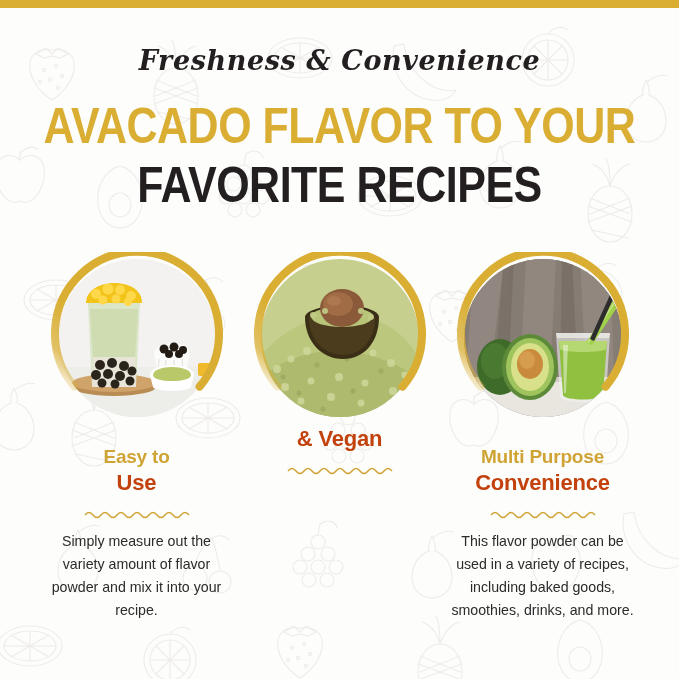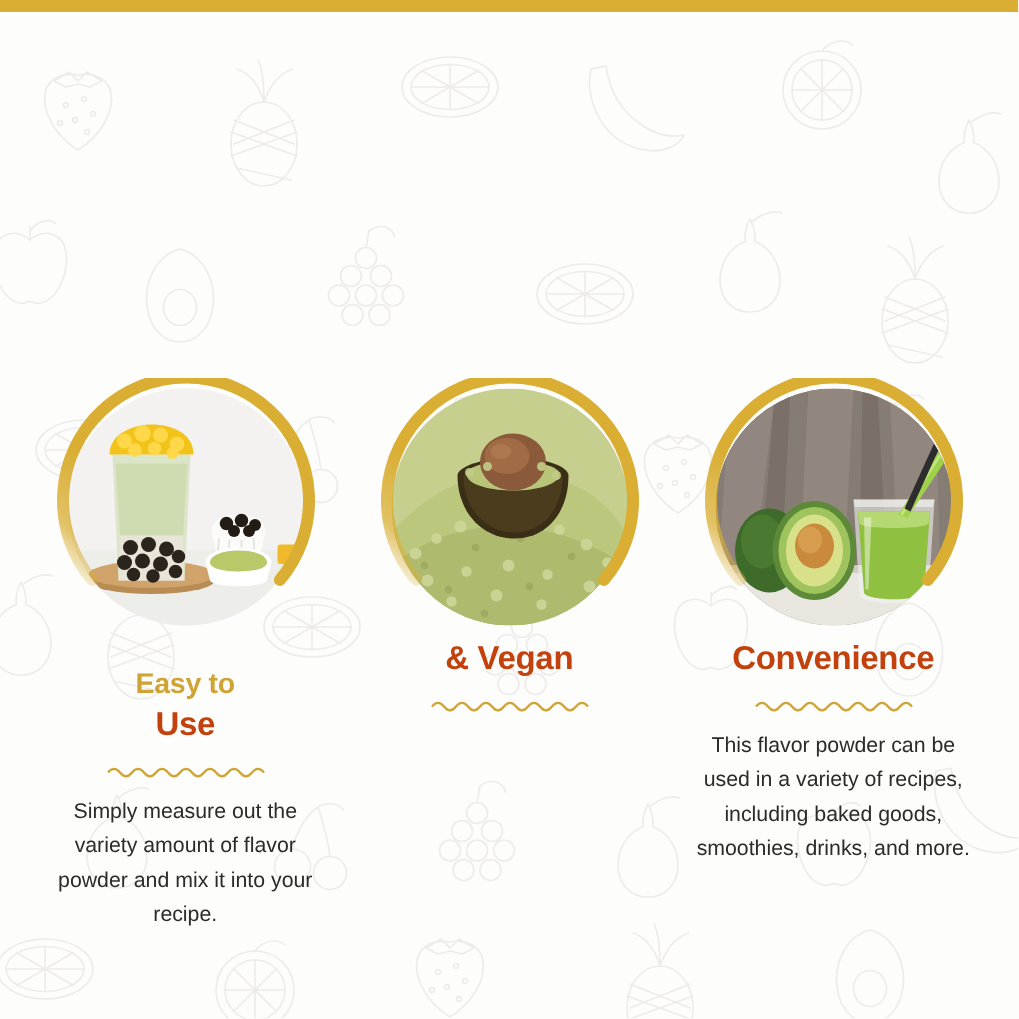--- a/index.html
+++ b/index.html
@@ -84,21 +84,21 @@
     transform-origin: center top;
   }
 
   
   #columns {
     position: absolute;
     top: 252px;
     left: 0;
     width: 679px;
     display: flex;
-    justify-content: space-between;
+    justify-content: center;
     padding: 0 22px;
     box-sizing: border-box;
     z-index: 4;
   }
   .column {
     width: 203px;
     display: flex;
     flex-direction: column;
     align-items: center;
   }
@@ -271,20 +271,25 @@
       <use href="#wm-lemonslice" x="30" y="646"></use>
       <use href="#wm-orange" x="170" y="660"></use>
       <use href="#wm-strawberry" x="300" y="648"></use>
       <use href="#wm-pineapple" x="440" y="664"></use>
       <use href="#wm-avocado" x="580" y="650"></use>
     </g>
   </svg>
 
   <div id="top-bar"></div>
 
+  <div id="header">
+    <div id="script-title">Freshness &amp; Convenience</div>
+    <div id="main-title-1">AVACADO FLAVOR TO YOUR</div>
+    <div id="main-title-2">FAVORITE RECIPES</div>
+  </div>
 
   <div id="columns">
 
     <div class="column">
       <div class="circle-wrap">
         <div class="photo">
           <svg viewBox="0 0 158 158" xmlns="http://www.w3.org/2000/svg">
             <rect width="158" height="158" fill="#f3f2f0"></rect>
             <rect y="108" width="158" height="50" fill="#ededea"></rect>
 
@@ -488,20 +493,21 @@
               <stop offset="0%" stop-color="#d9ae33" stop-opacity="0"></stop>
               <stop offset="14%" stop-color="#d9ae33" stop-opacity="0.75"></stop>
               <stop offset="34%" stop-color="#d9ae33" stop-opacity="1"></stop>
               <stop offset="100%" stop-color="#d9ae33" stop-opacity="1"></stop>
             </linearGradient>
           </defs>
           <path d="M 23.4 134.6 A 82 82 0 1 1 148.6 134.6" fill="none" stroke="url(#arcgrad3)" stroke-width="8" stroke-linecap="round"></path>
         </svg>
       </div>
 
+      <div class="heading-gold">Multi Purpose</div>
       <div class="heading-dark">Convenience</div>
 
       <svg class="wave" width="108" height="11" viewBox="0 0 108 11" xmlns="http://www.w3.org/2000/svg">
         <path d="M2,6 Q6,1 10,6 T18,6 T26,6 T34,6 T42,6 T50,6 T58,6 T66,6 T74,6 T82,6 T90,6 T98,6 T106,6" fill="none" stroke="#cfa434" stroke-width="1.5"></path>
       </svg>
 
       <div class="body-text">This flavor powder can be used in a variety of recipes, including baked goods, smoothies, drinks, and more.</div>
     </div>
 
   </div>

